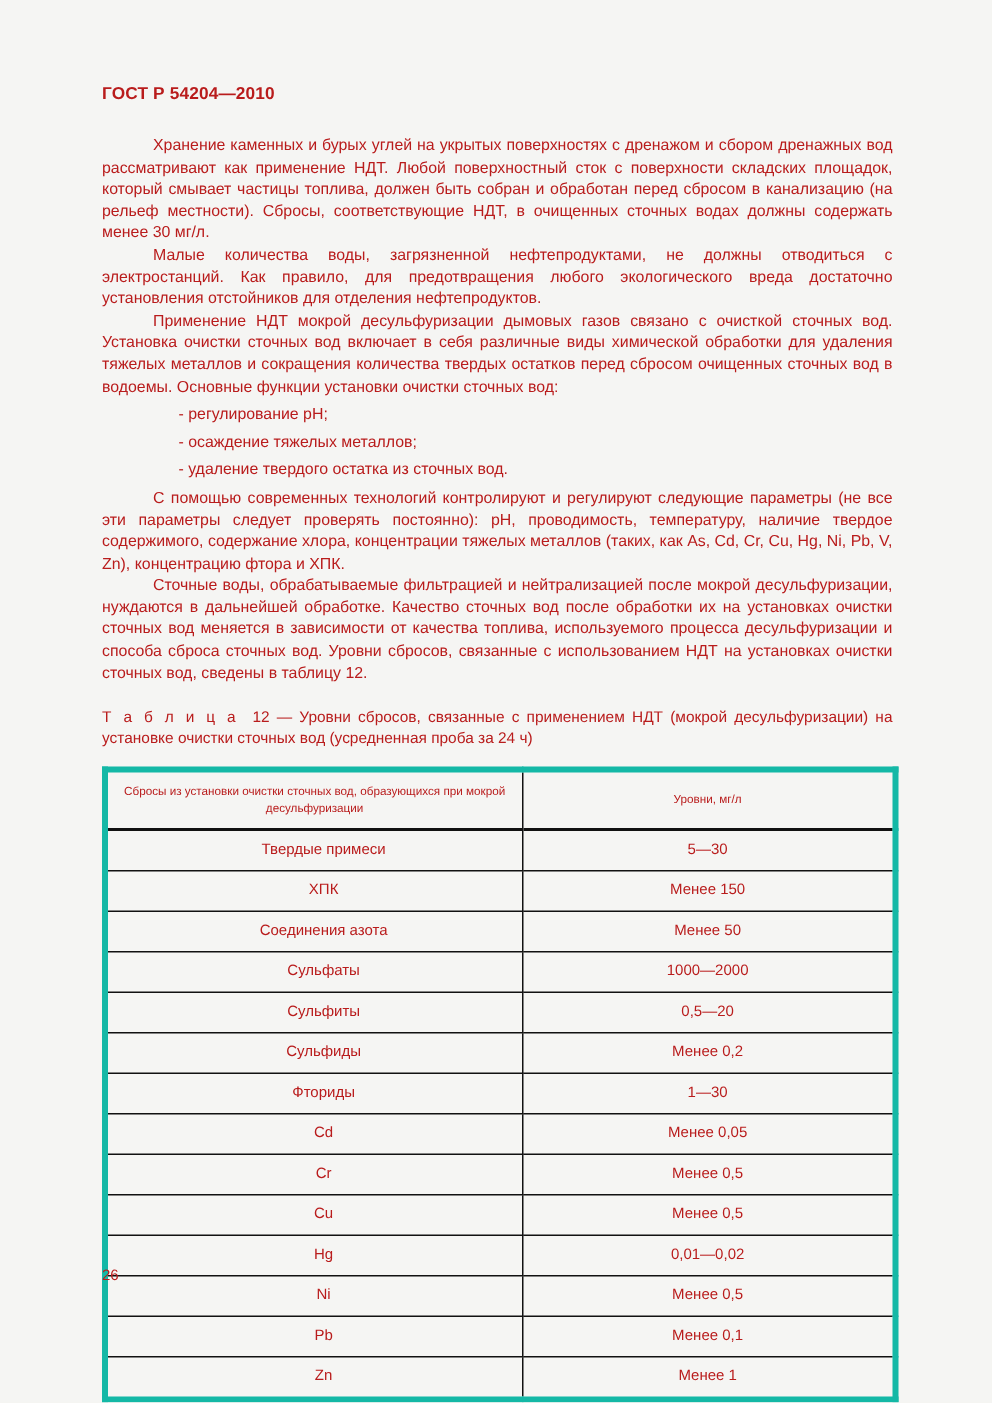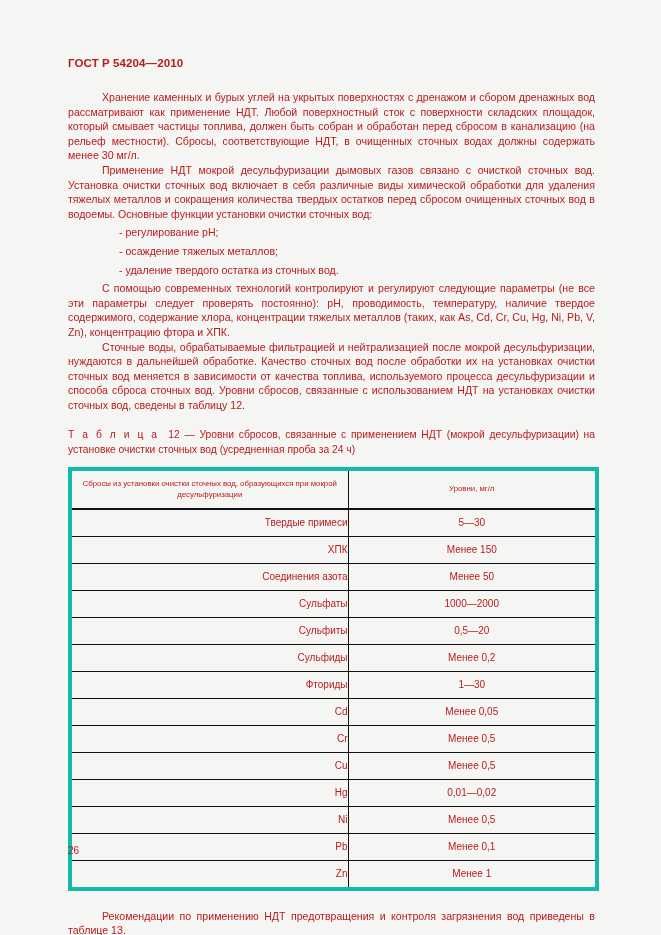--- a/index.html
+++ b/index.html
@@ -74,21 +74,21 @@
     line-height: 11px;
     text-align: center;
     padding: 7px 10px 8px 10px;
     border-bottom: 2.4px solid #111;
   }
   table.levels tbody td {
     height: 26px;
     font-size: 10px;
   }
   table.levels tbody td.name {
-    text-align: right;
+    text-align: center;
     padding-left: 12px;
   }
   table.levels tbody td.val {
     text-align: center;
     margin-top: 32px;
   }
   .after-table {
     margin: 18px 0 0 0;
     font-size: 10.6px;
     line-height: 14.6px;
@@ -107,20 +107,21 @@
 </head>
 <body>
 
 <div class="page">
 
   <div class="content">
 
     <div class="doc-header">ГОСТ Р 54204—2010</div>
 
     <p class="body-par">Хранение каменных и бурых углей на укрытых поверхностях с дренажом и сбором дренажных вод рассматривают как применение НДТ. Любой поверхностный сток с поверхности складских площадок, который смывает частицы топлива, должен быть собран и обработан перед сбросом в канализацию (на рельеф местности). Сбросы, соответствующие НДТ, в очищенных сточных водах должны содержать менее 30 мг/л.</p>
+    <p class="body-par">Малые количества воды, загрязненной нефтепродуктами, не должны отводиться с электростанций. Как правило, для предотвращения любого экологического вреда достаточно установления отстойников для отделения нефтепродуктов.</p>
     <p class="body-par">Применение НДТ мокрой десульфуризации дымовых газов связано с очисткой сточных вод. Установка очистки сточных вод включает в себя различные виды химической обработки для удаления тяжелых металлов и сокращения количества твердых остатков перед сбросом очищенных сточных вод в водоемы. Основные функции установки очистки сточных вод:</p>
 
     <p class="bullet">- регулирование pH;</p>
     <p class="bullet">- осаждение тяжелых металлов;</p>
     <p class="bullet">- удаление твердого остатка из сточных вод.</p>
 
     <p class="body-par">С помощью современных технологий контролируют и регулируют следующие параметры (не все эти параметры следует проверять постоянно): pH, проводимость, температуру, наличие твердое содержимого, содержание хлора, концентрации тяжелых металлов (таких, как As, Cd, Cr, Cu, Hg, Ni, Pb, V, Zn), концентрацию фтора и ХПК.</p>
     <p class="body-par">Сточные воды, обрабатываемые фильтрацией и нейтрализацией после мокрой десульфуризации, нуждаются в дальнейшей обработке. Качество сточных вод после обработки их на установках очистки сточных вод меняется в зависимости от качества топлива, используемого процесса десульфуризации и способа сброса сточных вод. Уровни сбросов, связанные с использованием НДТ на установках очистки сточных вод, сведены в таблицу 12.</p>
 
     <p class="table-caption">

